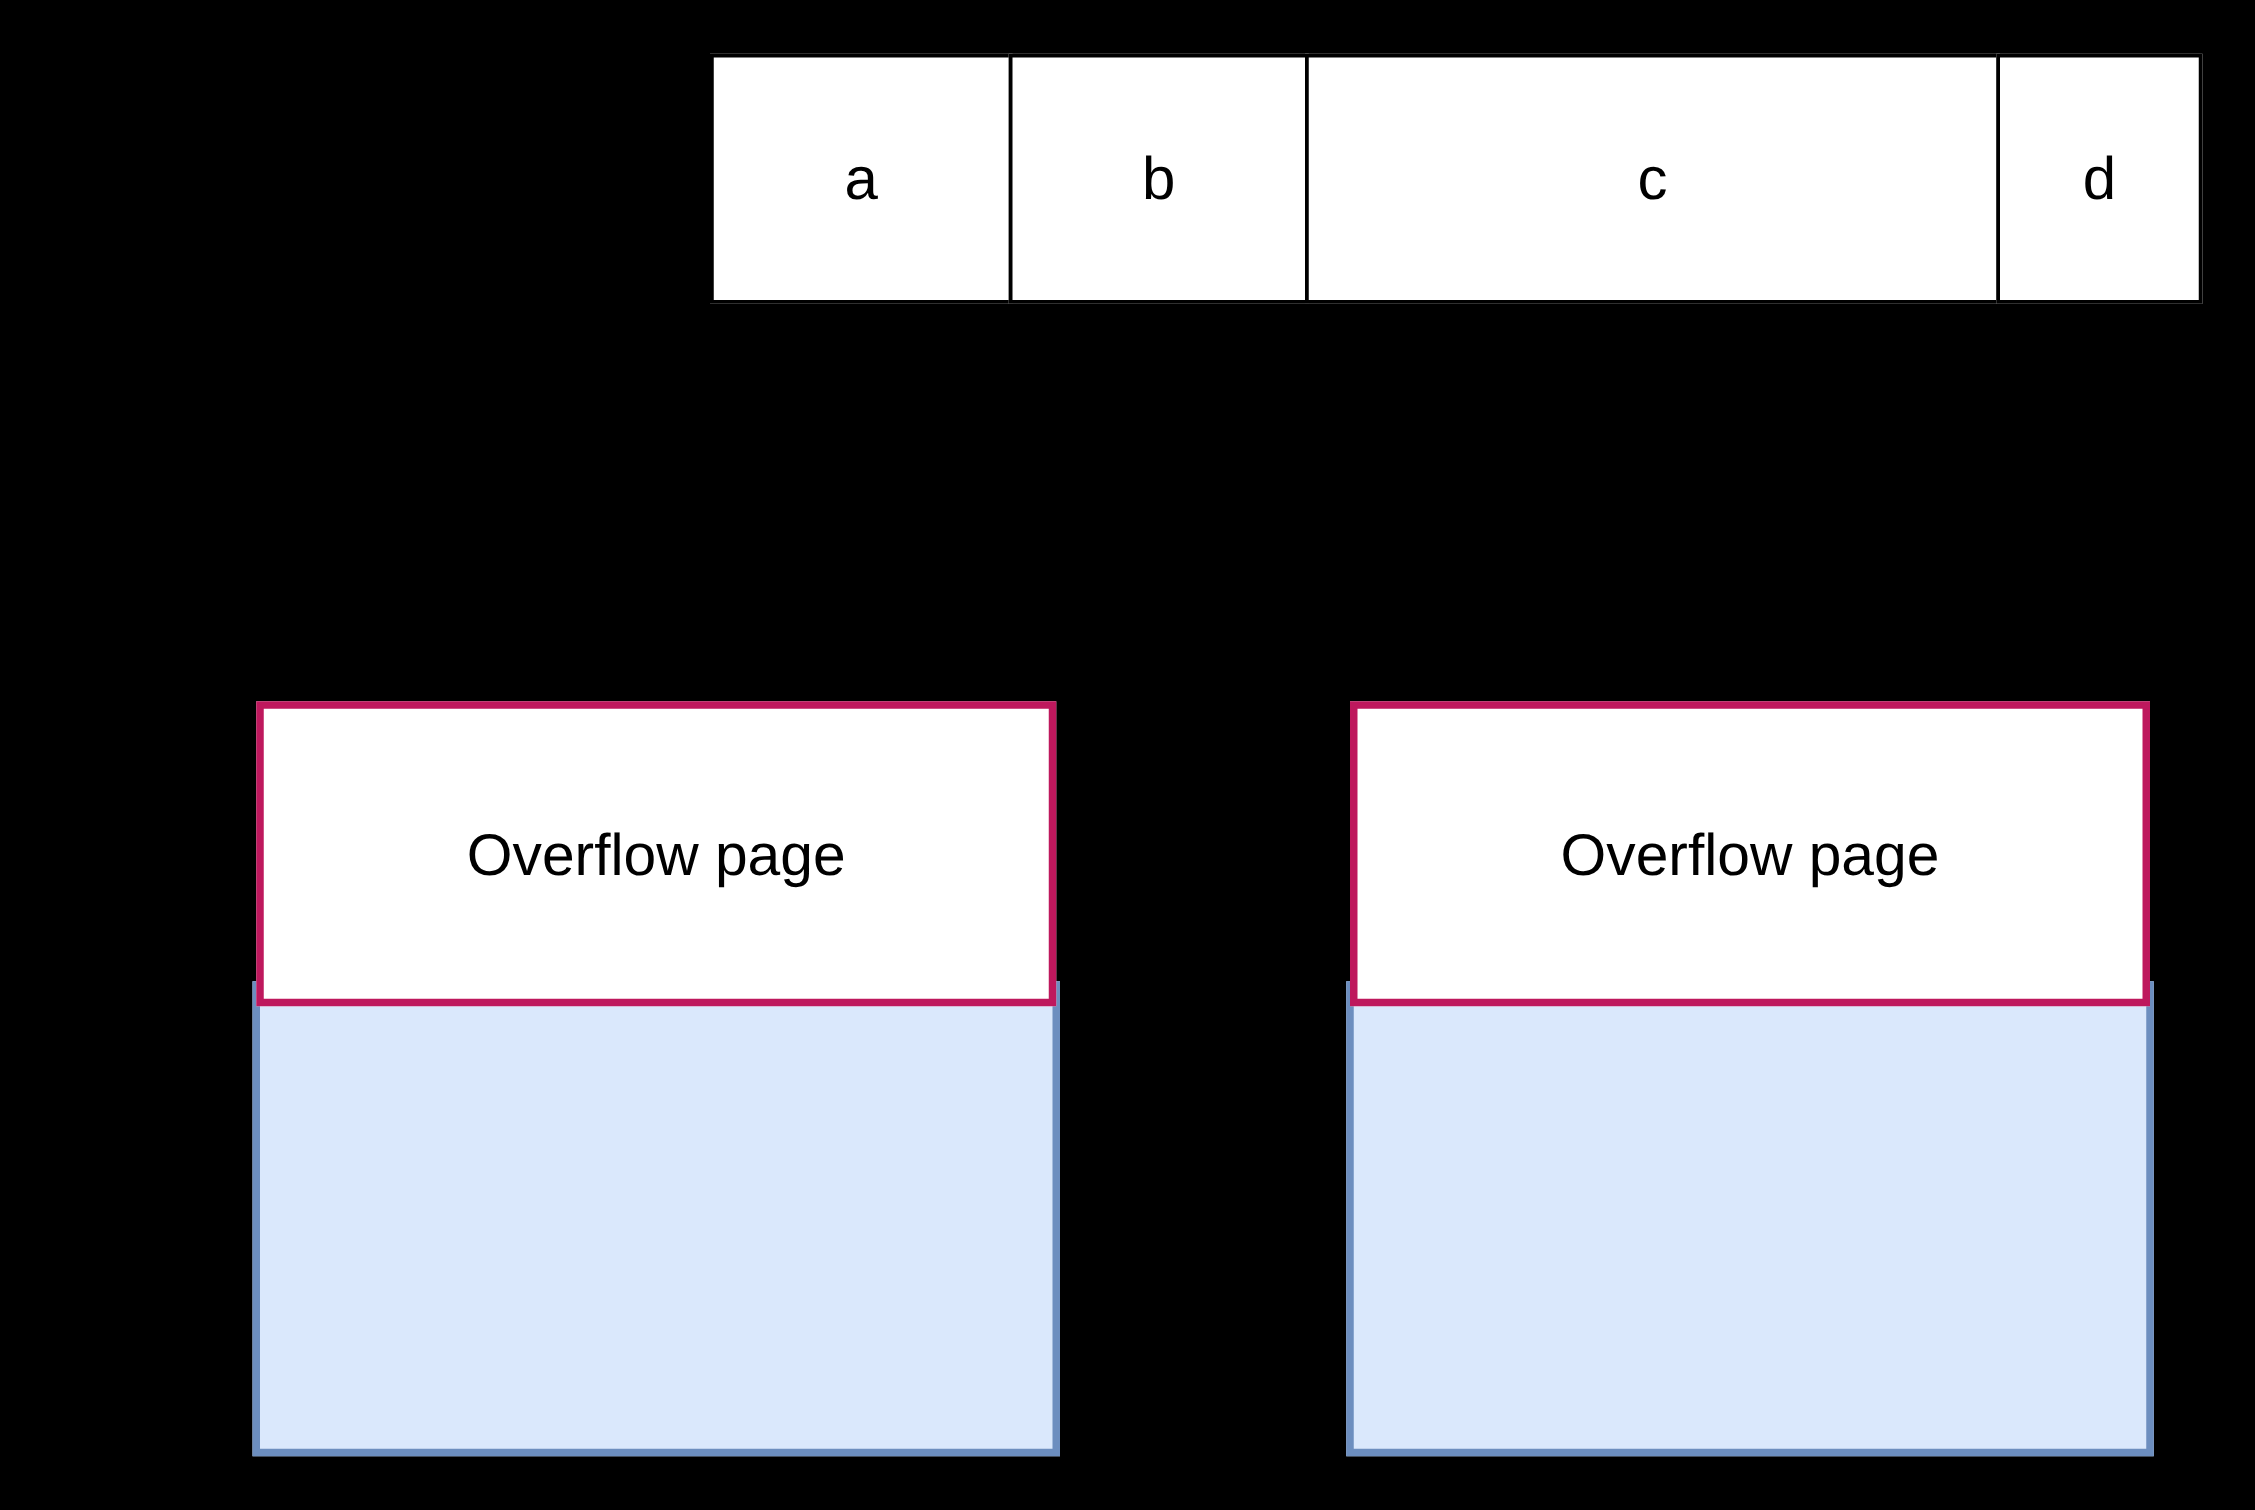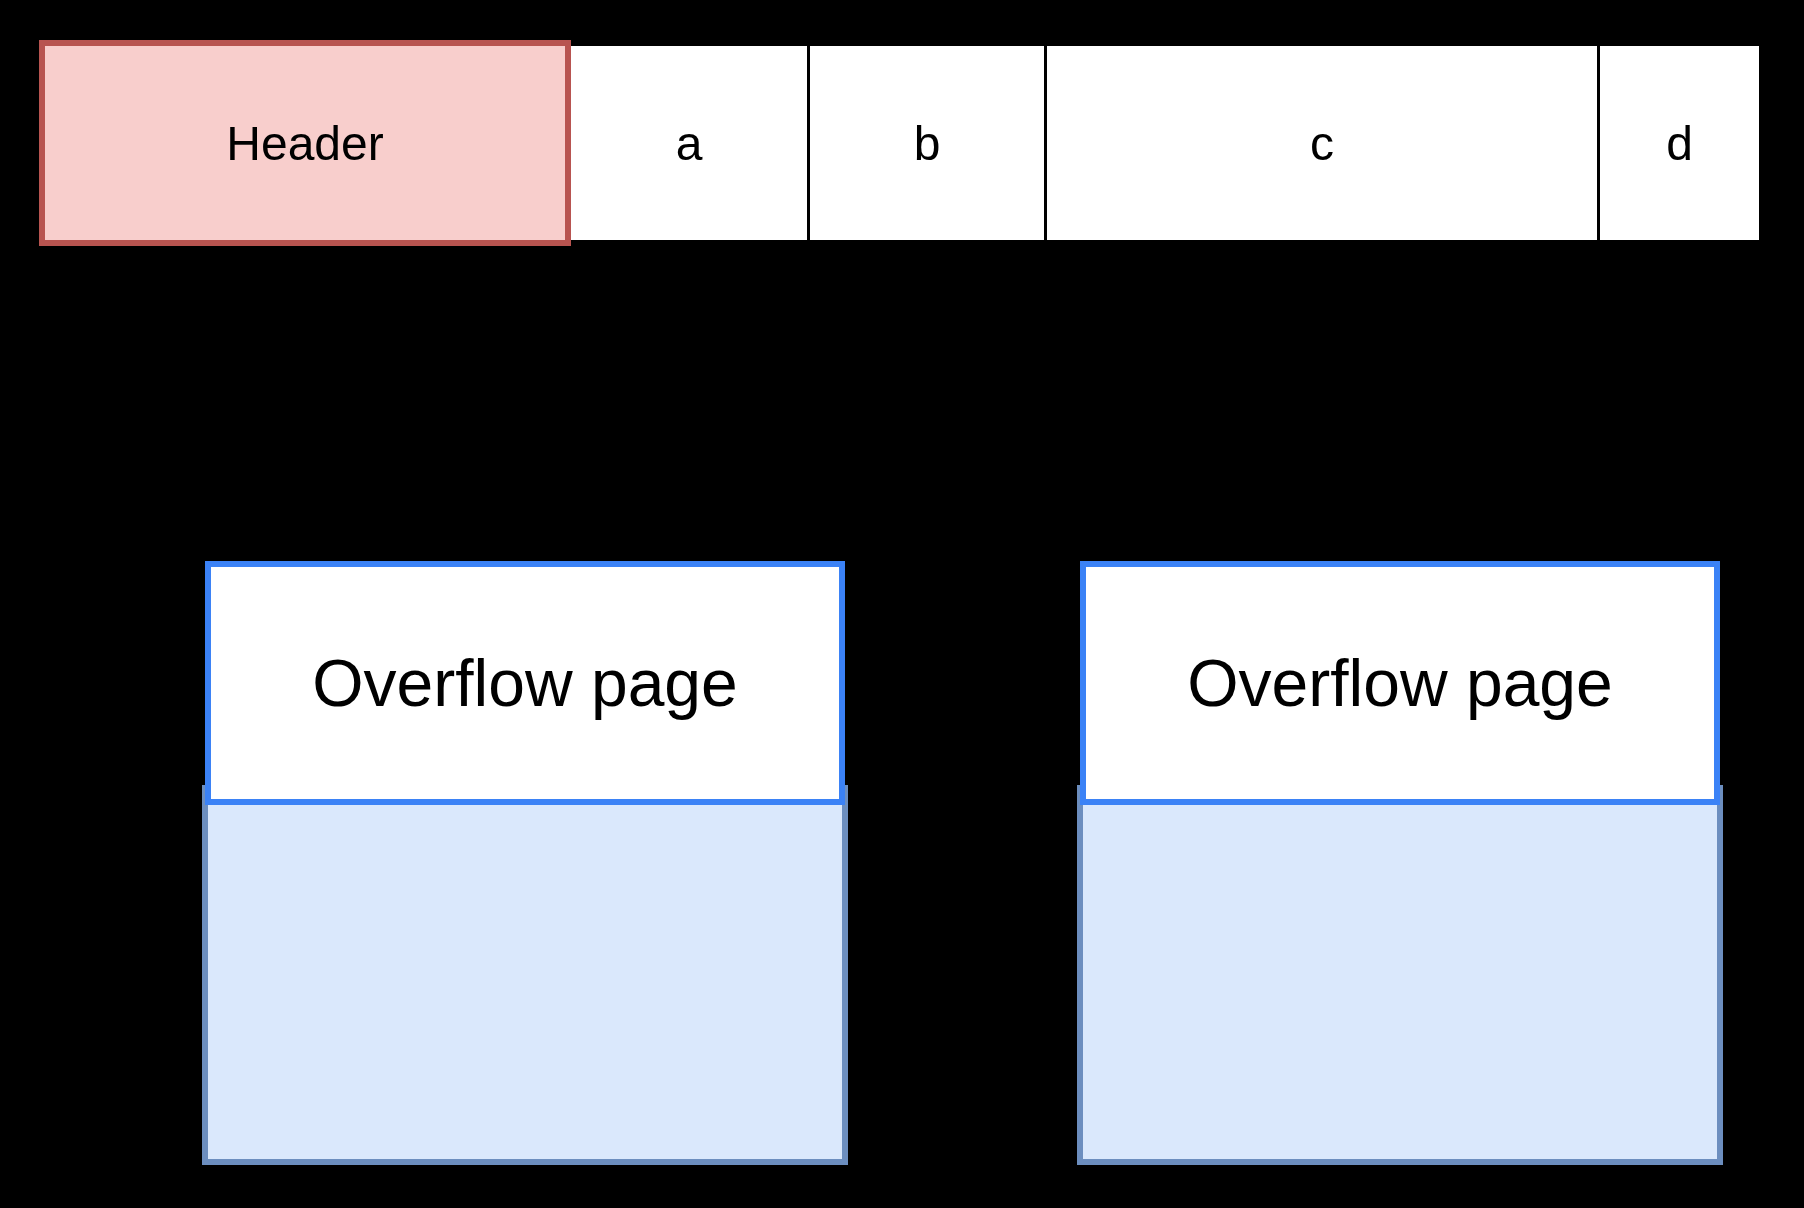--- a/index.html
+++ b/index.html
@@ -47,36 +47,33 @@
   .of-reserved {
     background: #dae8fc;
     border: 6px solid #6c8ebf;
     top: 785px; width: 646px; height: 380px;
     z-index: 1;
   }
   .of-reserved.p1 { left: 202px; }
   .of-reserved.p2 { left: 1077px; }
   .of-white {
     background: #ffffff;
-    border: 6px solid #3b82f6;
+    border: 6px solid #be185d;
     top: 561px; width: 640px; height: 244px;
-    font-size: 66px;
+    font-size: 47px;
     z-index: 2;
   }
   .of-white.p1 { left: 205px; }
   .of-white.p2 { left: 1080px; }
 </style>
 </head>
 <body>
 
 <div class="canvas">
 
-  <div class="box header-cell">
-    <span>Header</span>
-  </div>
 
   <div class="box row-cell cell-a">
     <span>a</span>
   </div>
 
   <div class="box row-cell cell-b">
     <span>b</span>
   </div>
 
   <div class="box row-cell cell-c">

